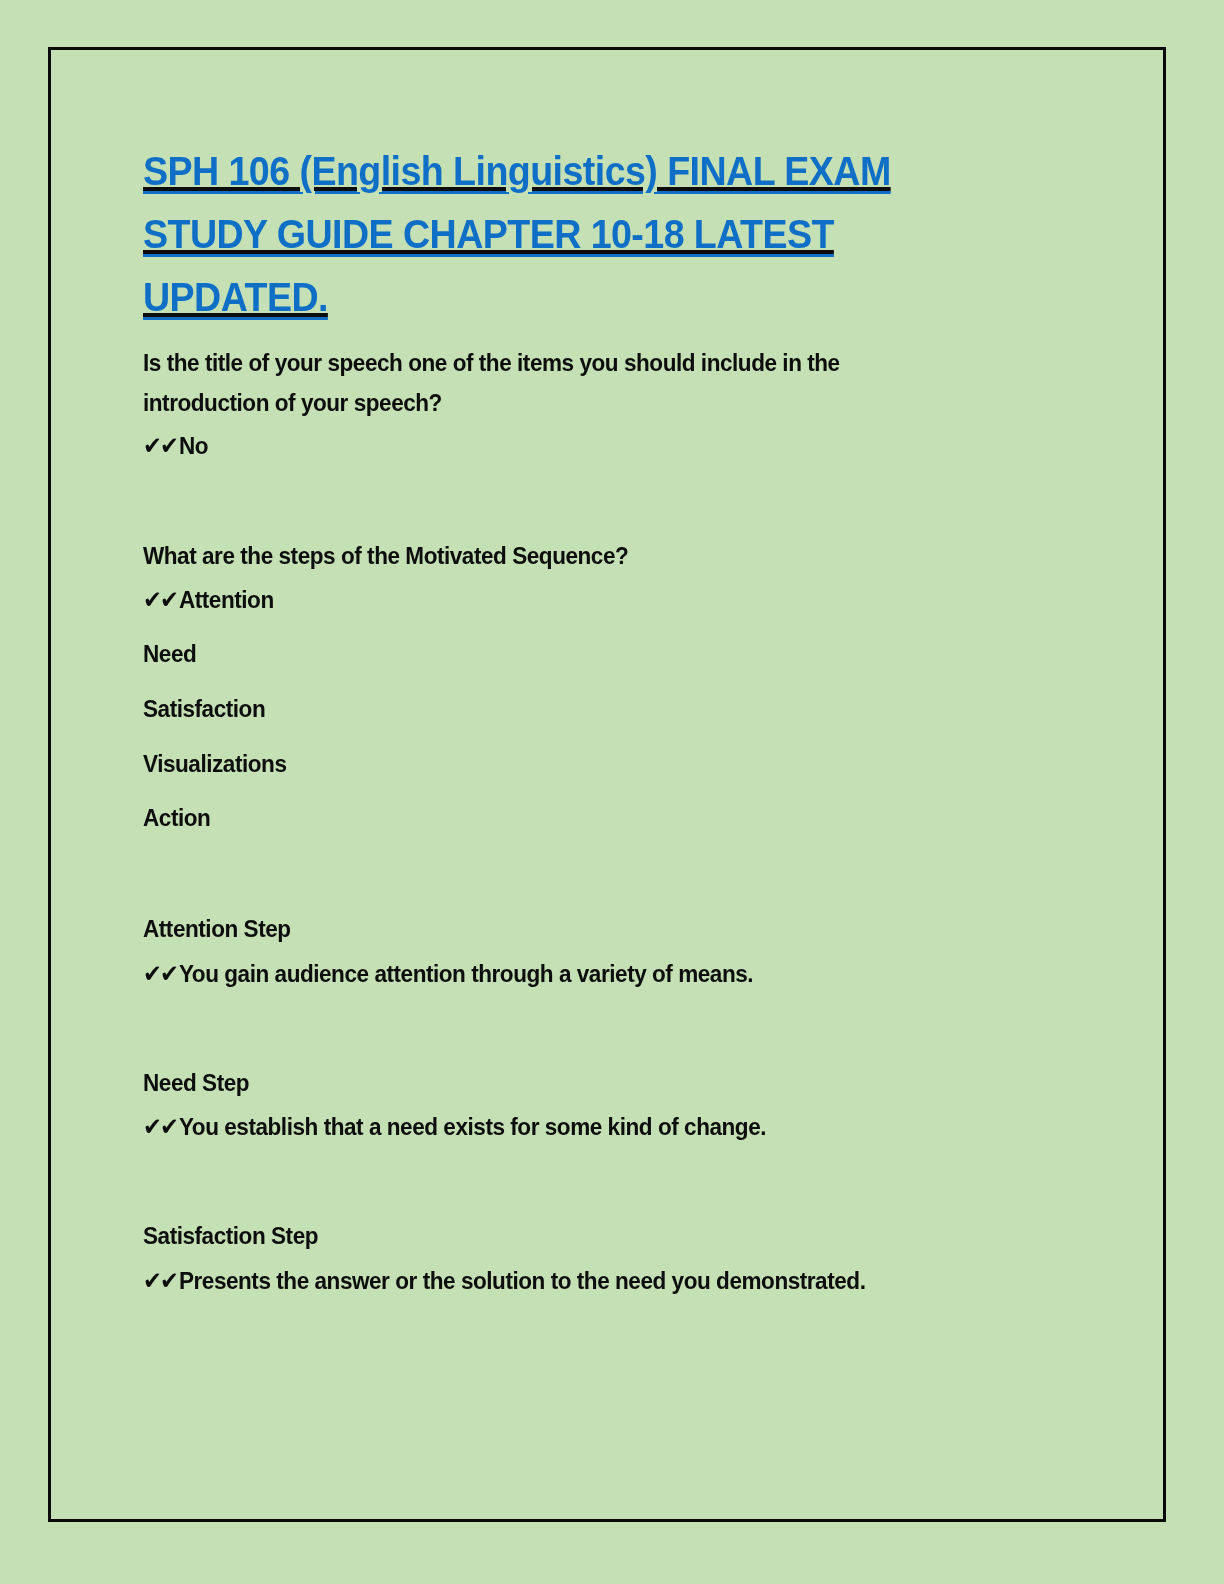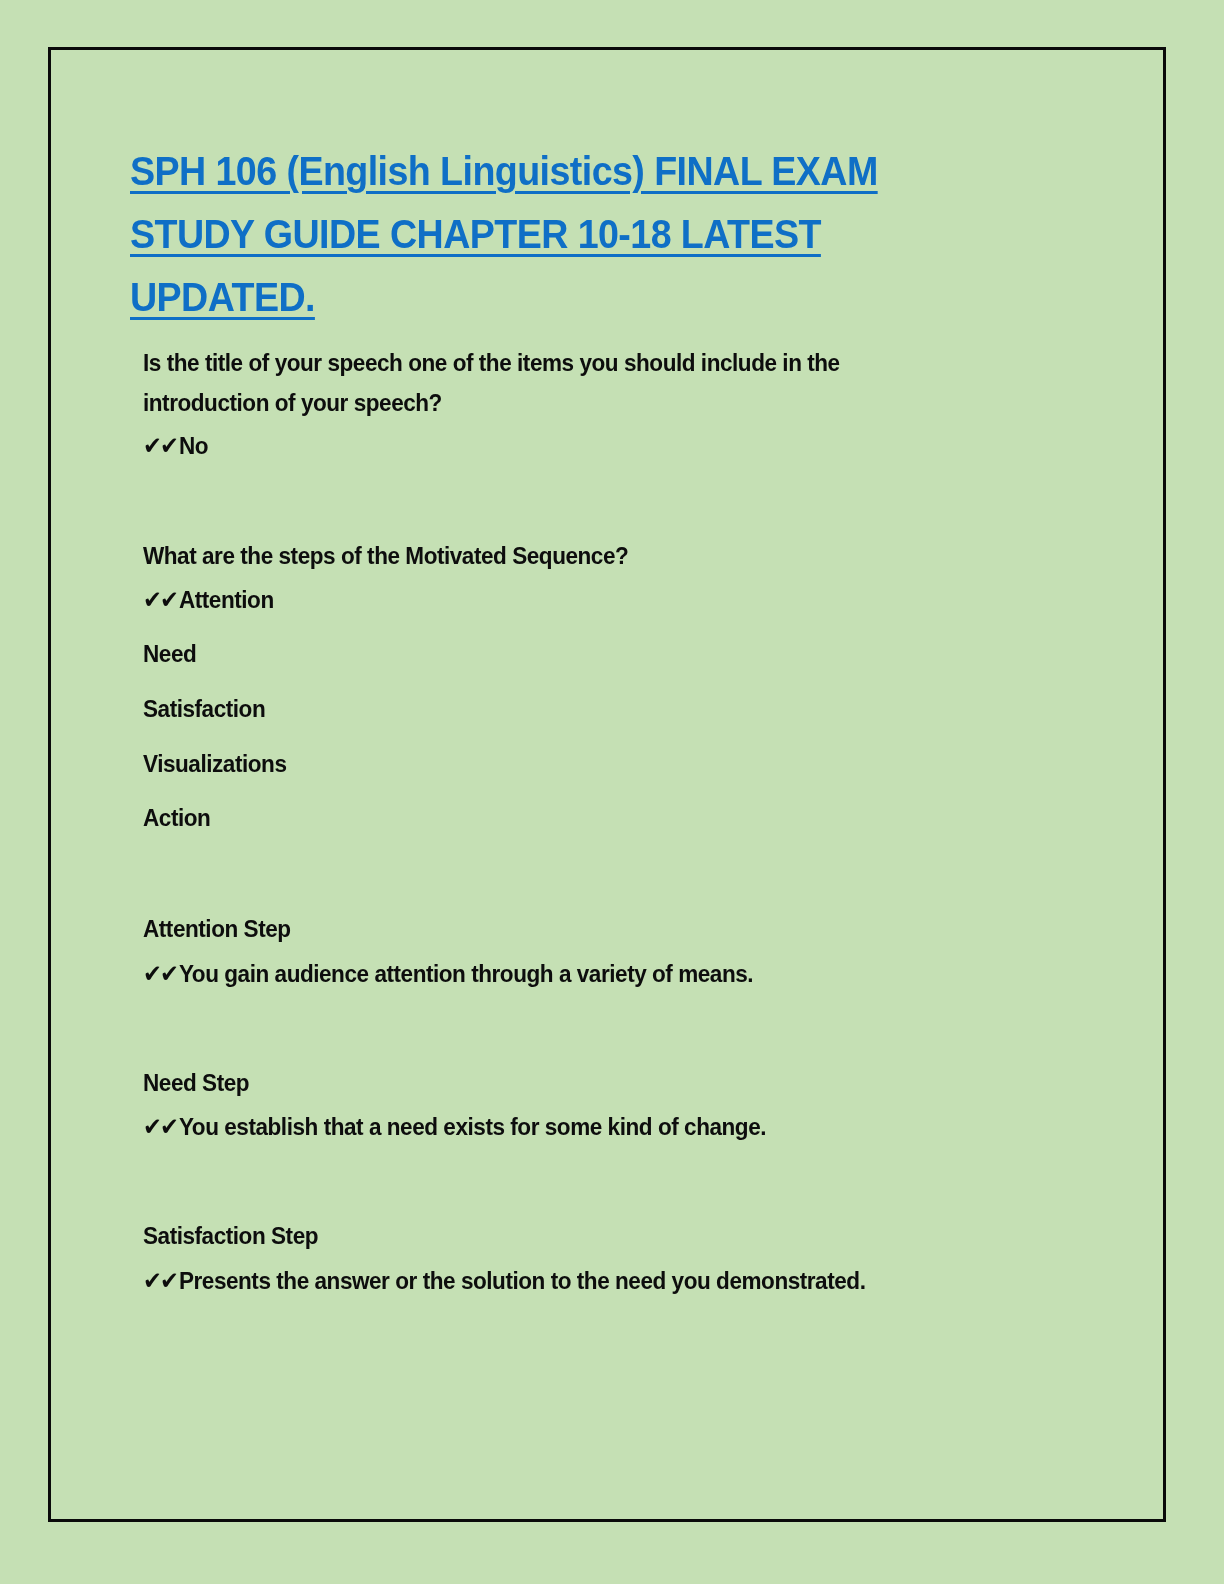--- a/index.html
+++ b/index.html
@@ -19,23 +19,24 @@
       position: absolute;
       left: 48px;
       top: 47px;
       width: 1112px;
       height: 1469px;
       border: 3px solid #0a0a0a;
       box-sizing: content-box;
     }
     .content {
       position: absolute;
-      left: 130px;
+      left: 143px;
       top: 140px;
       width: 900px;
+      text-decoration: underline;
     }
     .title {
       color: #0f6fc6;
       font-weight: bold;
       font-size: 40px;
       line-height: 63px;
       margin: 0;
       letter-spacing: -0.6px;
       transform: scaleX(0.94);
       transform-origin: left;

